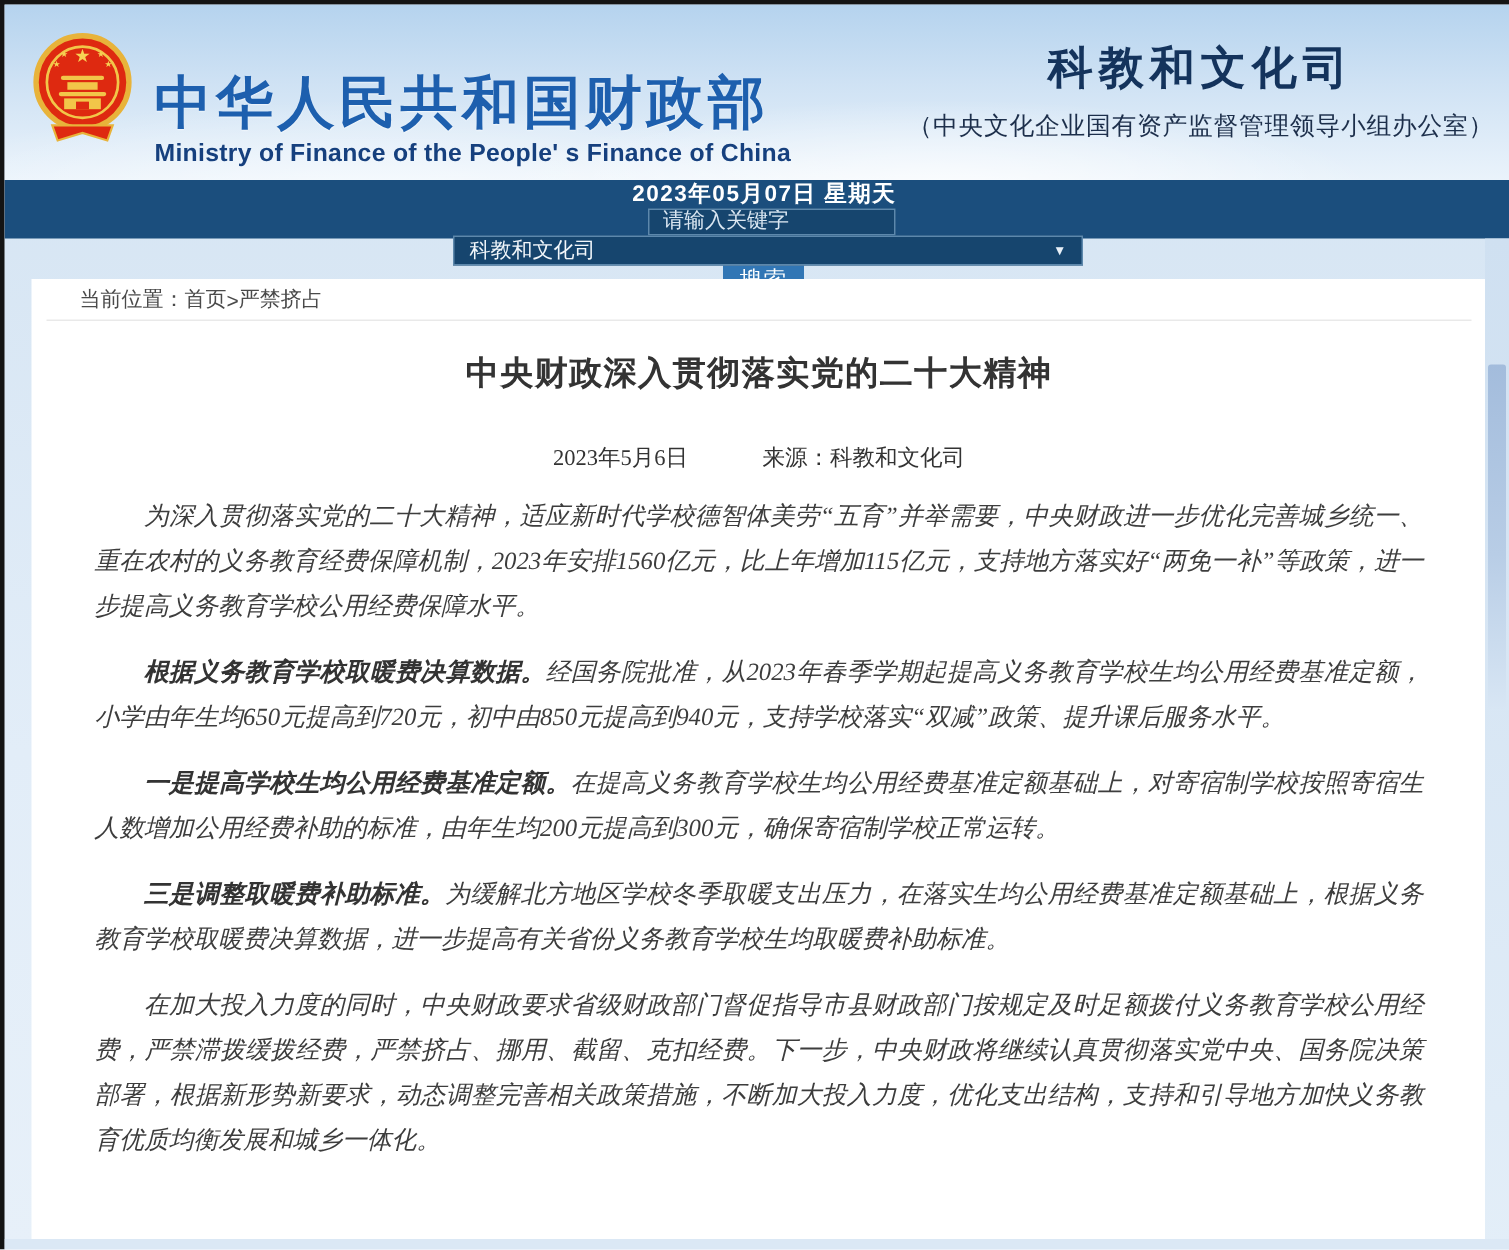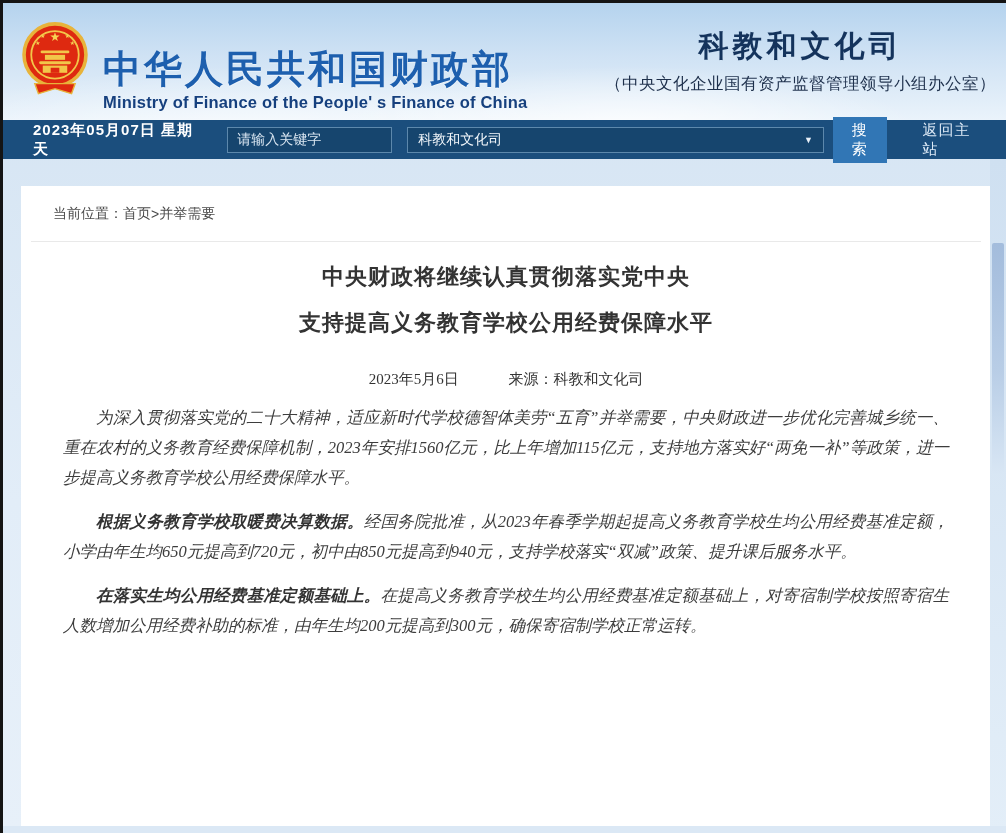--- a/index.html
+++ b/index.html
@@ -36,21 +36,21 @@
   .dept { margin-left:auto; margin-right:10px; text-align:center; }
   .dept .dept-title {
     font-size:30px; font-weight:600; color:#14335c; letter-spacing:4px; line-height:36px;
   }
   .dept .dept-sub {
     font-size:16.5px; color:#1d2f4b; margin-top:9px; letter-spacing:.5px;text-align:center;
   }
   
   .navbar {
     position:absolute; left:0; top:117px; width:100%; height:39px;
-    background:#1b4e7d; display:flex; align-items:center; padding:0 20px;
+    background:#1b4e7d; display:flex; align-items:center; padding:0 20px;flex-direction:column;
   }
   .nav-date { color:#ffffff; font-size:15px; font-weight:bold; letter-spacing:1px; margin-left:10px; }
   .nav-search-input {
     margin-left:20px; width:165px; height:26px;
     background:#16456e; border:1px solid #5d88ac; color:#eef4fa;
     font-size:14px; padding:0 9px; outline:none;
     font-family:Liberation Serif, serif;
   }
   .nav-search-input::placeholder { color:#dbe7f2; opacity:1; }
   .nav-select {
@@ -68,21 +68,21 @@
   }
   .nav-home-link {
     margin-left:36px; color:#dce9f6; font-size:15px; text-decoration:none; letter-spacing:1px;
   }
   
   .content {
     position:absolute; left:18px; top:183px; width:970px; height:643px;
     background:#ffffff; overflow:hidden;
   }
   .breadcrumb {
-    height:56px; display:flex; align-items:center;
+    height:28px; display:flex; align-items:center;
     padding:0 22px; font-size:14px; color:#4a4a4a;
     border-bottom:1px solid #e9e9e9; margin:0 10px;
   }
   .breadcrumb a { color:#4a4a4a; text-decoration:none; }
   .article { padding:12px 42px 0 42px; }
   .article-title {
     text-align:center; font-size:22px; font-weight:bold; color:#333333;
     line-height:46px; letter-spacing:1px;
   }
   .article-meta {
@@ -155,35 +155,36 @@
     </div>
     <button class="nav-search-btn">搜索</button>
     <a class="nav-home-link" href="#">返回主站</a>
   </div>
 
   <div class="content">
     <div class="breadcrumb">
       <span>当前位置：</span>
       <a href="#">首页</a>
       <span>&gt;</span>
-      <a href="#">并举需要</a>
+      <a href="#">严禁挤占</a>
     </div>
 
     <div class="article">
-      <div class="article-title">中央财政将继续认真贯彻落实党中央</div>
-      <div class="article-title">支持提高义务教育学校公用经费保障水平</div>
+      <div class="article-title">中央财政深入贯彻落实党的二十大精神</div>
       <div class="article-meta">
         <span>2023年5月6日</span>
         <span class="src">来源：科教和文化司</span>
       </div>
 
       <div class="article-body">
         <p class="para"><b></b><span>为深入贯彻落实党的二十大精神，适应新时代学校德智体美劳“五育”并举需要，中央财政进一步优化完善城乡统一、重在农村的义务教育经费保障机制，2023年安排1560亿元，比上年增加115亿元，支持地方落实好“两免一补”等政策，进一步提高义务教育学校公用经费保障水平。</span></p>
         <p class="para"><b>根据义务教育学校取暖费决算数据。</b><span>经国务院批准，从2023年春季学期起提高义务教育学校生均公用经费基准定额，小学由年生均650元提高到720元，初中由850元提高到940元，支持学校落实“双减”政策、提升课后服务水平。</span></p>
-        <p class="para"><b>在落实生均公用经费基准定额基础上。</b><span>在提高义务教育学校生均公用经费基准定额基础上，对寄宿制学校按照寄宿生人数增加公用经费补助的标准，由年生均200元提高到300元，确保寄宿制学校正常运转。</span></p>
+        <p class="para"><b>一是提高学校生均公用经费基准定额。</b><span>在提高义务教育学校生均公用经费基准定额基础上，对寄宿制学校按照寄宿生人数增加公用经费补助的标准，由年生均200元提高到300元，确保寄宿制学校正常运转。</span></p>
+        <p class="para"><b>三是调整取暖费补助标准。</b><span>为缓解北方地区学校冬季取暖支出压力，在落实生均公用经费基准定额基础上，根据义务教育学校取暖费决算数据，进一步提高有关省份义务教育学校生均取暖费补助标准。</span></p>
+        <p class="para"><b></b><span>在加大投入力度的同时，中央财政要求省级财政部门督促指导市县财政部门按规定及时足额拨付义务教育学校公用经费，严禁滞拨缓拨经费，严禁挤占、挪用、截留、克扣经费。下一步，中央财政将继续认真贯彻落实党中央、国务院决策部署，根据新形势新要求，动态调整完善相关政策措施，不断加大投入力度，优化支出结构，支持和引导地方加快义务教育优质均衡发展和城乡一体化。</span></p>
       </div>
     </div>
   </div>
 
   <div class="scrollbar-track">
     <div class="scrollbar-thumb"></div>
   </div>
 
   <div class="bottom-strip"></div>
 </div>

